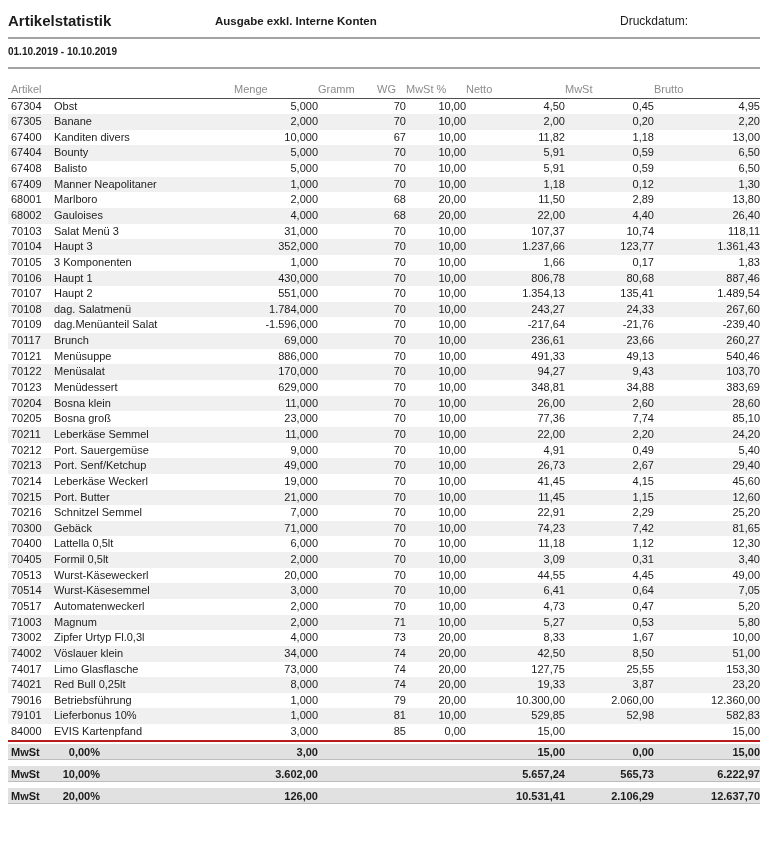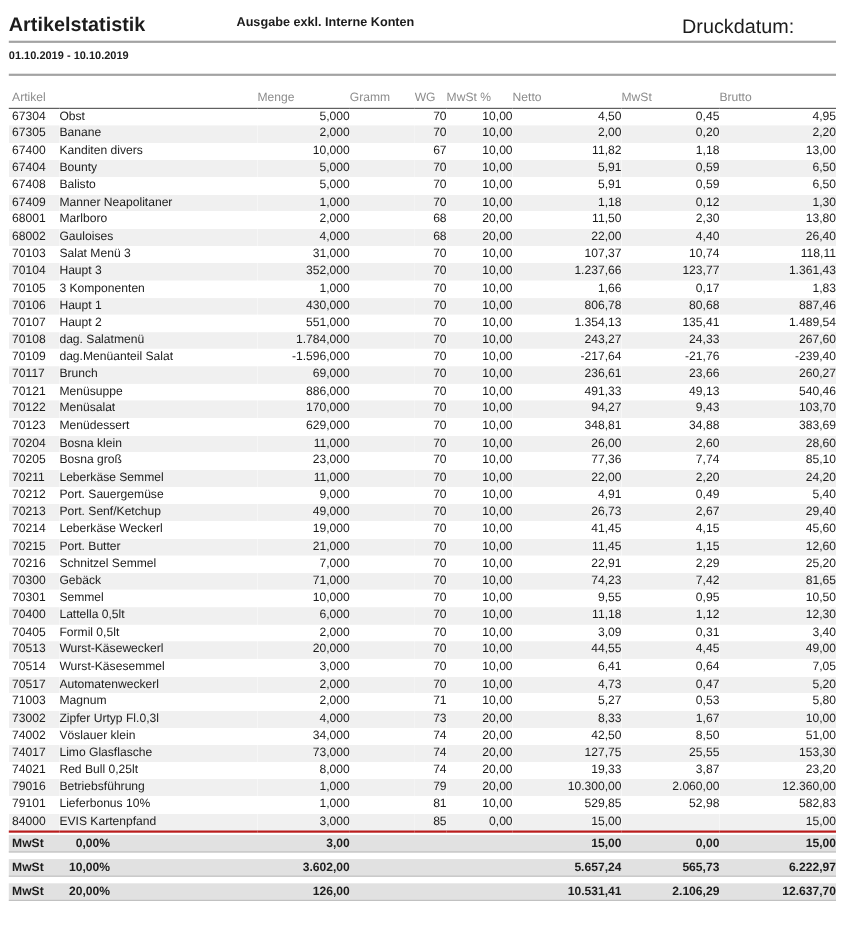--- a/index.html
+++ b/index.html
@@ -5,23 +5,23 @@
   * { margin:0; padding:0; box-sizing:border-box; }
   html,body { background:#ffffff; }
   body {
     width:768px; height:861px; position:relative; overflow:hidden;
     font-family:"Liberation Sans", sans-serif; color:#1c1c1c;
   }
   .page { padding:12px 8px 0 8px; }
 
   
   .report-header { position:relative; height:22px; }
-  .title { font-size:18px; font-weight:bold; }
+  .title { font-size:15px; font-weight:bold; }
   .subtitle { position:absolute; left:207px; top:3px; font-size:11.5px; font-weight:bold;text-align:right; }
-  .printdate { position:absolute; left:612px; top:2px; font-size:18px; }
+  .printdate { position:absolute; left:612px; top:2px; font-size:12px; }
   .rule { height:2px; background:#a3a3a3; }
   .rule-top { margin-top:3px; }
   .daterange { font-size:10px; font-weight:bold; margin:7px 0 0 0; height:16px; }
   .rule-date { margin-top:5px; }
 
   
   table { width:752px; border-collapse:collapse; table-layout:fixed;
           border-bottom:2px solid #b91c1c; }
   col.c-code{width:46px} col.c-name{width:180px} col.c-menge{width:84px}
   col.c-gramm{width:59px} col.c-wg{width:29px} col.c-pct{width:60px}
@@ -162,21 +162,21 @@
           <td class="r">1,30</td>
         </tr>
         <tr>
           <td class="l code">68001</td>
           <td class="l">Marlboro</td>
           <td class="r">2,000</td>
           <td class="r"></td>
           <td class="r">68</td>
           <td class="r">20,00</td>
           <td class="r">11,50</td>
-          <td class="r">2,30</td>
+          <td class="r">2,89</td>
           <td class="r">13,80</td>
         </tr>
         <tr>
           <td class="l code">68002</td>
           <td class="l">Gauloises</td>
           <td class="r">4,000</td>
           <td class="r"></td>
           <td class="r">68</td>
           <td class="r">20,00</td>
           <td class="r">22,00</td>
@@ -395,31 +395,20 @@
         <tr>
           <td class="l code">70300</td>
           <td class="l">Gebäck</td>
           <td class="r">71,000</td>
           <td class="r"></td>
           <td class="r">70</td>
           <td class="r">10,00</td>
           <td class="r">74,23</td>
           <td class="r">7,42</td>
           <td class="r">81,65</td>
-        </tr>
-        <tr>
-          <td class="l code">70301</td>
-          <td class="l">Semmel</td>
-          <td class="r">10,000</td>
-          <td class="r"></td>
-          <td class="r">70</td>
-          <td class="r">10,00</td>
-          <td class="r">9,55</td>
-          <td class="r">0,95</td>
-          <td class="r">10,50</td>
         </tr>
         <tr>
           <td class="l code">70400</td>
           <td class="l">Lattella 0,5lt</td>
           <td class="r">6,000</td>
           <td class="r"></td>
           <td class="r">70</td>
           <td class="r">10,00</td>
           <td class="r">11,18</td>
           <td class="r">1,12</td>

